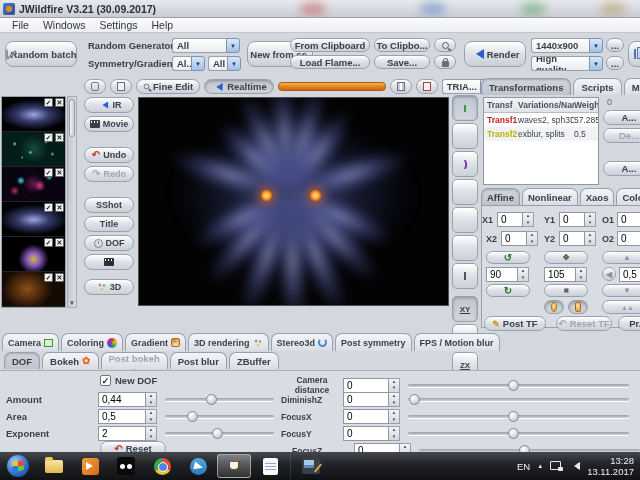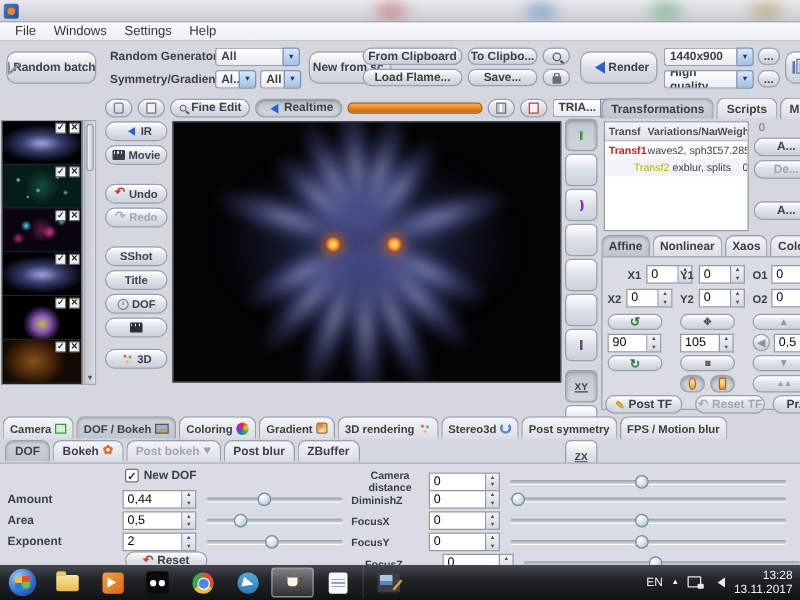--- a/index.html
+++ b/index.html
@@ -40,21 +40,21 @@
   .spin span { font-size:4.5px; line-height:6.5px; text-align:center; color:#4a4f57; }
   .slider { position:relative; height:13px; flex:1; }
   .slider .track { position:absolute; left:2px; right:2px; top:5px; height:3px; border-radius:2px;
     background:linear-gradient(#9aa0aa,#cdd2d9); box-shadow:0 1px 0 #fff; }
   .slider .thumb { position:absolute; top:1px; width:11px; height:11px; border-radius:50%;
     background:radial-gradient(circle at 35% 30%,#ffffff,#d3dce8 55%,#97a8be); border:1px solid #7b8aa0; }
   .tab { display:inline-flex; align-items:center; gap:3px; padding:0 7px; height:17px; border:1px solid #98a0ab;
     border-bottom:none; border-radius:7px 7px 0 0; background:linear-gradient(#f4f5f7,#dadde4);
     font-weight:bold; font-size:9.5px; margin-right:2px; white-space:nowrap; }
   .tab.sel { background:linear-gradient(#cfd4dc,#bfc5cf); box-shadow:inset 0 1px 2px rgba(0,0,0,.2); }
-  .tab.dis { color:#a0a6ae; }
+  .tab.dis { color:#a0a6ae;flex-direction:column; }
   .checkbox { width:11px; height:11px; background:#fff; border:1px solid #6e747c; border-radius:2px;
     display:inline-flex; align-items:center; justify-content:center; font-size:9px; font-weight:bold; color:#222; }
 
   
   .toolbar { position:absolute; left:0; top:33px; width:640px; height:44px; background:#d4d7de; }
   .lbl { font-weight:bold; font-size:9.5px; }
   .rb-ico { width:11px; height:11px; border:1.5px solid #8a8f98; border-radius:50%; position:relative; }
   .rb-ico:after { content:""; position:absolute; left:4px; top:-1px; width:1.5px; height:11px; background:#8a8f98; transform:rotate(45deg); }
   .page-ico { width:10px; height:12px; background:#fff; border:1px solid #9aa0a8; position:relative; }
   .page-ico:after { content:""; position:absolute; right:-1px; top:-1px; border:3px solid #cfd3da; border-left-color:transparent; border-bottom-color:transparent; }
@@ -201,20 +201,21 @@
 </style>
 </head>
 <body>
 
 <div class="titlebar">
   <span class="blob" style="left:300px;background:#c05050;"></span>
   <span class="blob" style="left:420px;background:#5080c0;"></span>
   <span class="blob" style="left:520px;background:#50a060;"></span>
   <span class="blob" style="left:600px;background:#b09050;"></span>
   <span class="java-ico"></span>
+  <span class="title-text">JWildfire V3.21 (30.09.2017)</span>
 </div>
 
 <div class="menubar">
   <span class="menu-item">File</span>
   <span class="menu-item">Windows</span>
   <span class="menu-item">Settings</span>
   <span class="menu-item">Help</span>
 </div>
 
 <div class="toolbar">
@@ -472,21 +473,21 @@
         <span class="tc1">Transf</span>
         <span class="tc2">Variations/Name</span>
         <span class="tc3">Weight</span>
       </div>
       <div class="trow">
         <span class="tc1" style="color:#c32222;font-weight:bold;">Transf1</span>
         <span class="tc2">waves2, sph3D</span>
         <span class="tc3">57.2850...</span>
       </div>
       <div class="trow" style="background:#f2f3f5;">
-        <span class="tc1" style="color:#b8b400;font-weight:normal;margin-left:20px;">Transf2</span>
+        <span class="tc1" style="color:#b8b400;font-weight:bold;">Transf2</span>
         <span class="tc2">exblur, splits</span>
         <span class="tc3">0.5</span>
       </div>
     </div>
     <div class="tside">
       <span style="padding-left:4px;color:#6a707a;">0</span>
       <div class="btn">
           <span>A...</span>
         </div>
       <div class="btn disabled">
@@ -500,21 +501,21 @@
 
     <div class="affine">
       <div class="rp-tabs">
         <span class="tab sel" style="padding:0 5px;">Affine</span>
         <span class="tab" style="padding:0 5px;">Nonlinear</span>
         <span class="tab" style="padding:0 5px;">Xaos</span>
         <span class="tab" style="padding:0 5px;">Color</span>
 
       </div>
       <div class="aff-body aff">
-        <div class="arow" style="left:20px;top:6px;">
+        <div class="arow" style="left:0;top:6px;">
           <span class="alabel">X1</span>
           <span class="spinfield">
               <input readonly="" value="0" style="">
               <span class="spin">
                 <span>▲</span>
                 <span>▼</span>
               </span>
             </span>
         </div>
         <div class="arow" style="left:62px;top:6px;">
@@ -625,24 +626,20 @@
       </div>
     </div>
   </div>
 </div>
 
 <div class="tabs1">
   <span class="tab">
       <span>Camera</span>
       <span class="gsq"></span>
     </span>
-  <span class="tab sel">
-      <span>DOF / Bokeh</span>
-      <span class="img2"></span>
-    </span>
   <span class="tab">
       <span>Coloring</span>
       <span class="cwheel"></span>
     </span>
   <span class="tab">
       <span>Gradient</span>
       <span class="mixico"></span>
     </span>
   <span class="tab">
       <span>3D rendering</span>

